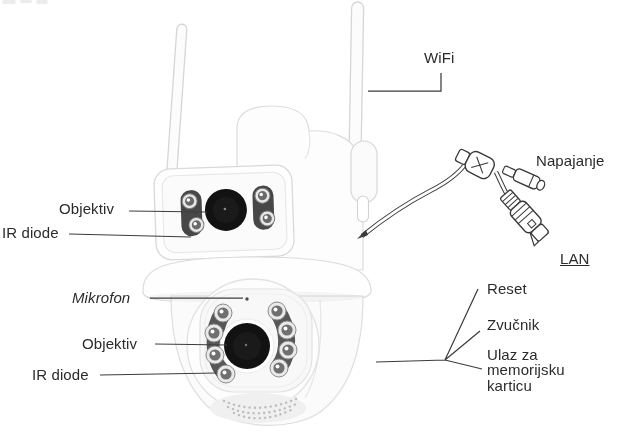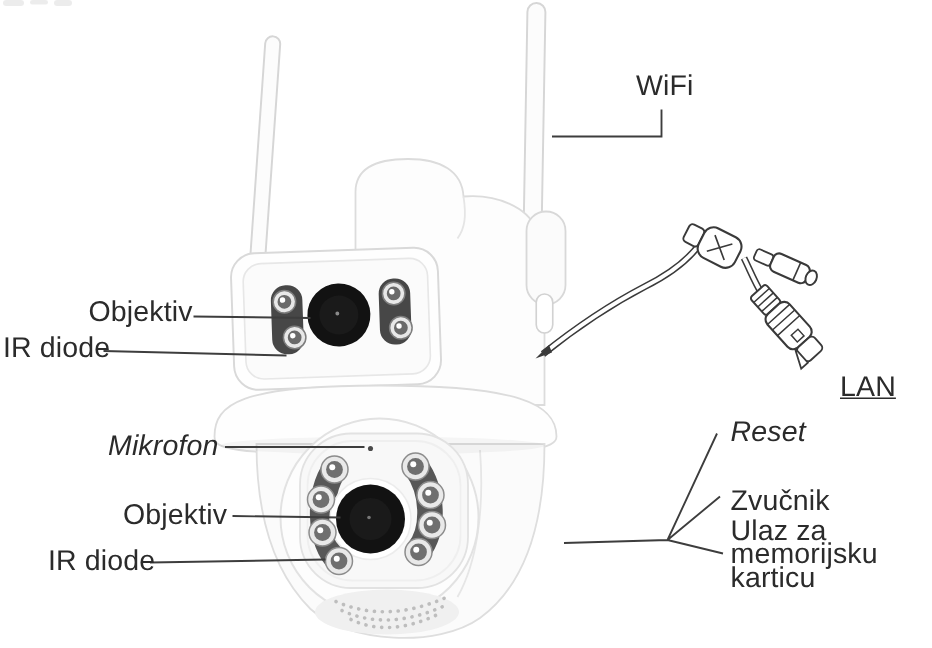--- a/index.html
+++ b/index.html
@@ -1,36 +1,36 @@
 <!DOCTYPE html>
 <html><head>
 <meta charset="utf-8">
 <style>
   html,body{margin:0;padding:0;background:#ffffff;}
   #stage{
     position:relative;width:621px;height:432px;background:#ffffff;
     font-family:"Liberation Sans", sans-serif;overflow:hidden;
   }
   .label{
-    position:absolute;color:#2b2b2b;font-size:19px;line-height:16px;
+    position:absolute;color:#2b2b2b;font-size:15px;line-height:16px;
     white-space:nowrap;letter-spacing:0.1px;
   }
   .label.wrap{white-space:normal;line-height:15.4px;}
   #illu{position:absolute;left:0;top:0;}
   
   #lbl-wifi        {left:424px;top:50px;}
   #lbl-napajanje   {left:536px;top:153px;}
   #lbl-lan         {left:560px;top:251px;text-decoration:underline;}
   #lbl-objektiv-top{left:59px; top:201px;}
   #lbl-irdiode-top {left:2px;  top:225px;}
   #lbl-mikrofon    {left:72px; top:290px;font-style:italic;}
   #lbl-objektiv-bot{left:82px; top:336px;}
   #lbl-irdiode-bot {left:32px; top:367px;}
-  #lbl-reset       {left:487px;top:281px;font-style:italic;}
-  #lbl-zvucnik     {left:487px;top:327px;}
+  #lbl-reset       {left:487px;top:281px;}
+  #lbl-zvucnik     {left:487px;top:317px;}
   #lbl-memory      {left:487px;top:347px;width:88px;}
 </style>
 </head>
 <body>
 
 <div id="stage">
 
   <svg id="illu" width="621" height="432" viewBox="0 0 621 432">
 
     <g opacity="0.18">
@@ -205,20 +205,21 @@
       <path d="M129,211 L207,212"></path>
       <path d="M69,234 L191,237"></path>
       <path d="M150,298 L243,298"></path>
       <path d="M155,344 L227,345"></path>
       <path d="M100,375 L217,373"></path>
       <path d="M376,362 L445,360 L478,289 M445,360 L480,331 M445,360 L482,369"></path>
     </g>
   </svg>
 
   <div class="label" id="lbl-wifi">WiFi</div>
+  <div class="label" id="lbl-napajanje">Napajanje</div>
   <div class="label" id="lbl-lan">LAN</div>
   <div class="label" id="lbl-objektiv-top">Objektiv</div>
   <div class="label" id="lbl-irdiode-top">IR diode</div>
   <div class="label" id="lbl-mikrofon">Mikrofon</div>
   <div class="label" id="lbl-objektiv-bot">Objektiv</div>
   <div class="label" id="lbl-irdiode-bot">IR diode</div>
   <div class="label" id="lbl-reset">Reset</div>
   <div class="label" id="lbl-zvucnik">Zvučnik</div>
   <div class="label wrap" id="lbl-memory">Ulaz za memorijsku karticu</div>
 </div>

